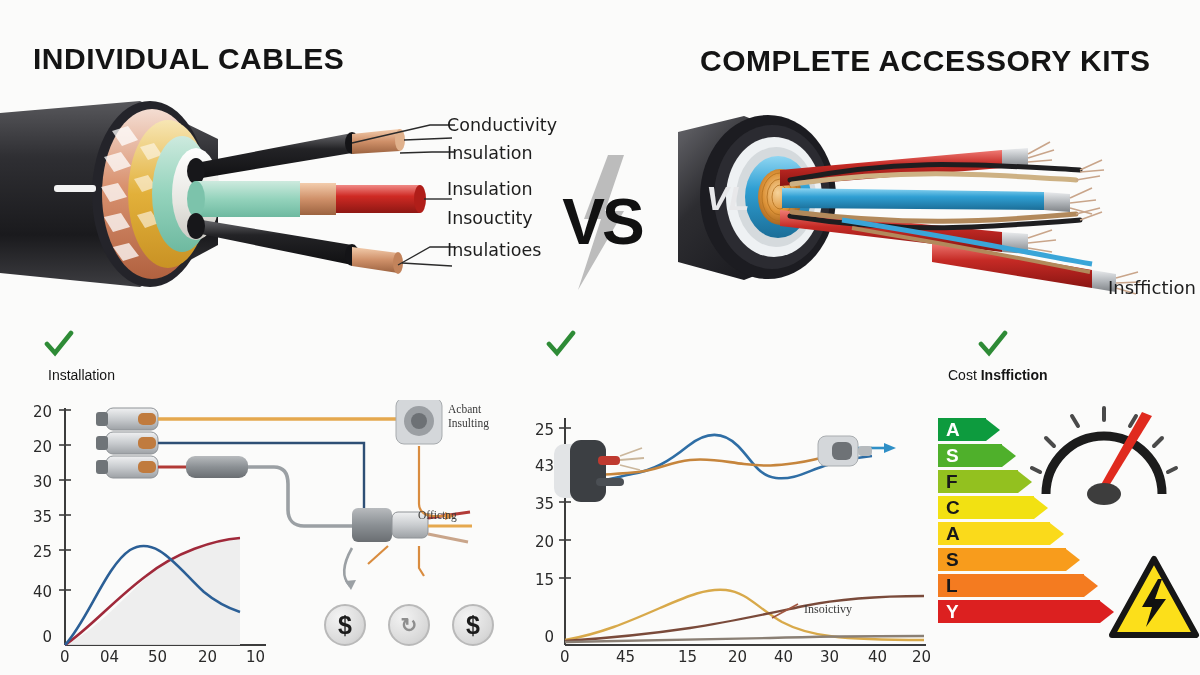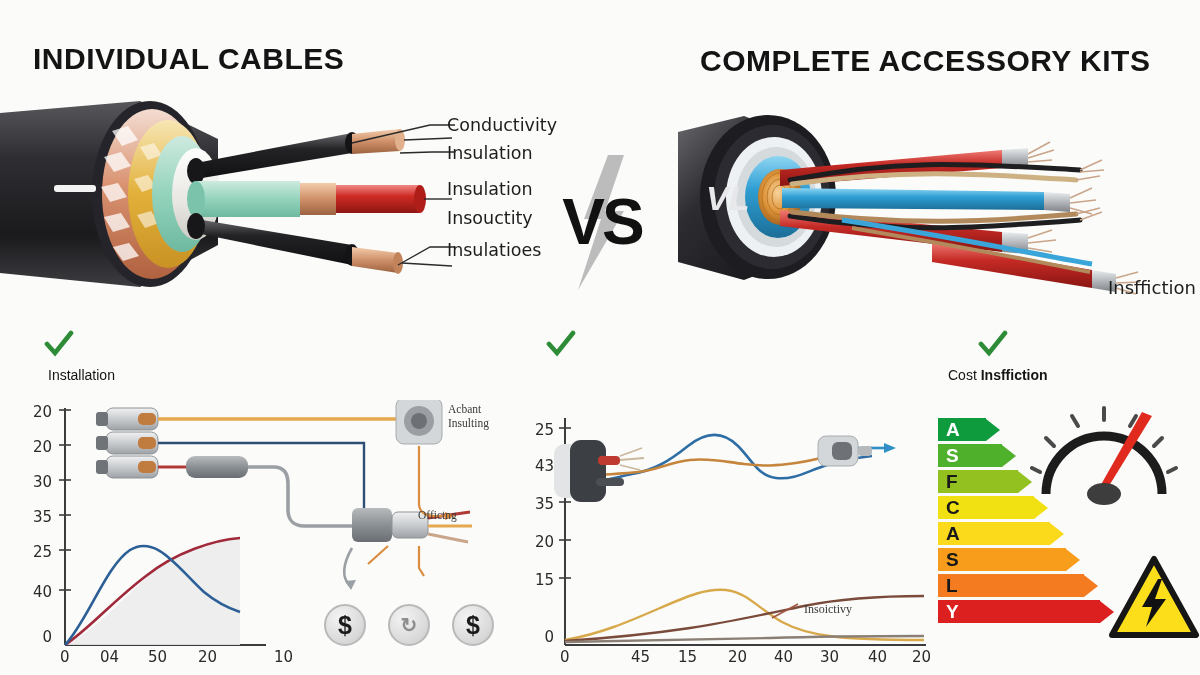--- a/index.html
+++ b/index.html
@@ -370,21 +370,21 @@
       <div class="tick-label ytick" style="left:0px;  top:73px;  width:34px;">30</div>
       <div class="tick-label ytick" style="left:0px;  top:108px; width:34px;">35</div>
       <div class="tick-label ytick" style="left:0px;  top:143px; width:34px;">25</div>
       <div class="tick-label ytick" style="left:0px;  top:183px; width:34px;">40</div>
       <div class="tick-label ytick" style="left:0px;  top:228px; width:34px;">0</div>
 
       <div class="tick-label" style="left:42px;  top:248px;">0</div>
       <div class="tick-label" style="left:82px;  top:248px;">04</div>
       <div class="tick-label" style="left=0;left:130px; top:248px;">50</div>
       <div class="tick-label" style="left:180px; top:248px;">20</div>
-      <div class="tick-label" style="left:228px; top:248px;margin-left:28px;">10</div>
+      <div class="tick-label" style="left:228px; top:248px;">10</div>
 
       <svg width="500" height="275" viewBox="0 0 500 275" style="position:absolute;left:0;top:0;">
 
         <line x1="47" y1="8" x2="47" y2="245" stroke="#3c3c3c" stroke-width="2"></line>
         <line x1="47" y1="245" x2="248" y2="245" stroke="#3c3c3c" stroke-width="2"></line>
         <g stroke="#3c3c3c" stroke-width="1.6">
           <line x1="41" y1="10" x2="53" y2="10"></line>
           <line x1="41" y1="45" x2="53" y2="45"></line>
           <line x1="41" y1="80" x2="53" y2="80"></line>
           <line x1="41" y1="115" x2="53" y2="115"></line>
@@ -475,21 +475,21 @@
     <div class="chart" id="chart-mid">
 
       <div class="tick-label ytick" style="left:0px; top:21px;  width:34px;">25</div>
       <div class="tick-label ytick" style="left:0px; top:57px;  width:34px;">43</div>
       <div class="tick-label ytick" style="left:0px; top:95px;  width:34px;">35</div>
       <div class="tick-label ytick" style="left:0px; top:133px; width:34px;">20</div>
       <div class="tick-label ytick" style="left:0px; top:171px; width:34px;">15</div>
       <div class="tick-label ytick" style="left:0px; top:228px; width:34px;">0</div>
 
       <div class="tick-label" style="left:40px;  top:248px;">0</div>
-      <div class="tick-label" style="left:111px; top:248px;">45</div>
+      <div class="tick-label" style="left:96px; top:248px;">45</div>
       <div class="tick-label" style="left:158px; top:248px;">15</div>
       <div class="tick-label" style="left:208px; top:248px;">20</div>
       <div class="tick-label" style="left:254px; top:248px;">40</div>
       <div class="tick-label" style="left:300px; top:248px;">30</div>
       <div class="tick-label" style="left:348px; top:248px;">40</div>
       <div class="tick-label" style="left:392px; top:248px;">20</div>
 
       <svg width="410" height="275" viewBox="0 0 410 275" style="position:absolute;left:0;top:0;">
         <line x1="45" y1="18" x2="45" y2="245" stroke="#3c3c3c" stroke-width="2"></line>
         <line x1="45" y1="245" x2="406" y2="245" stroke="#3c3c3c" stroke-width="2"></line>

